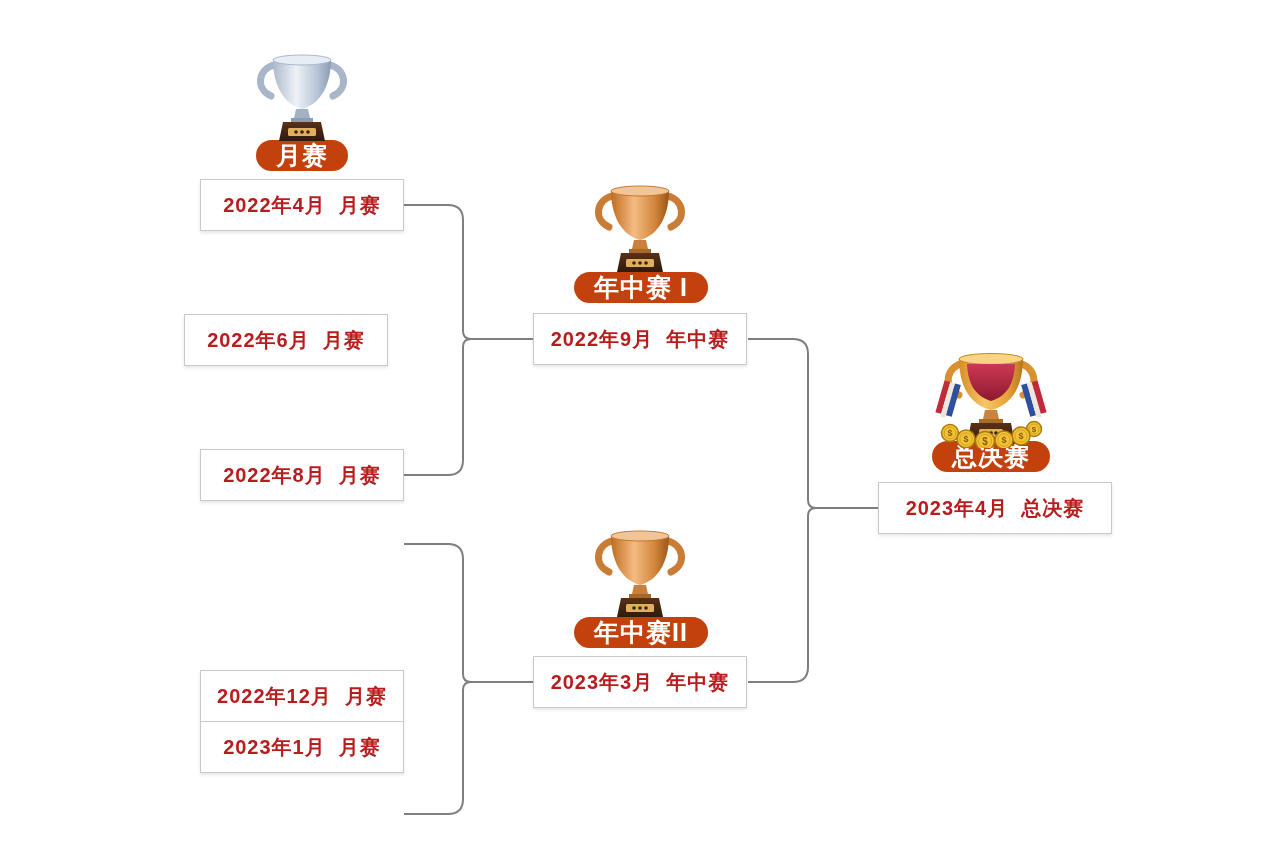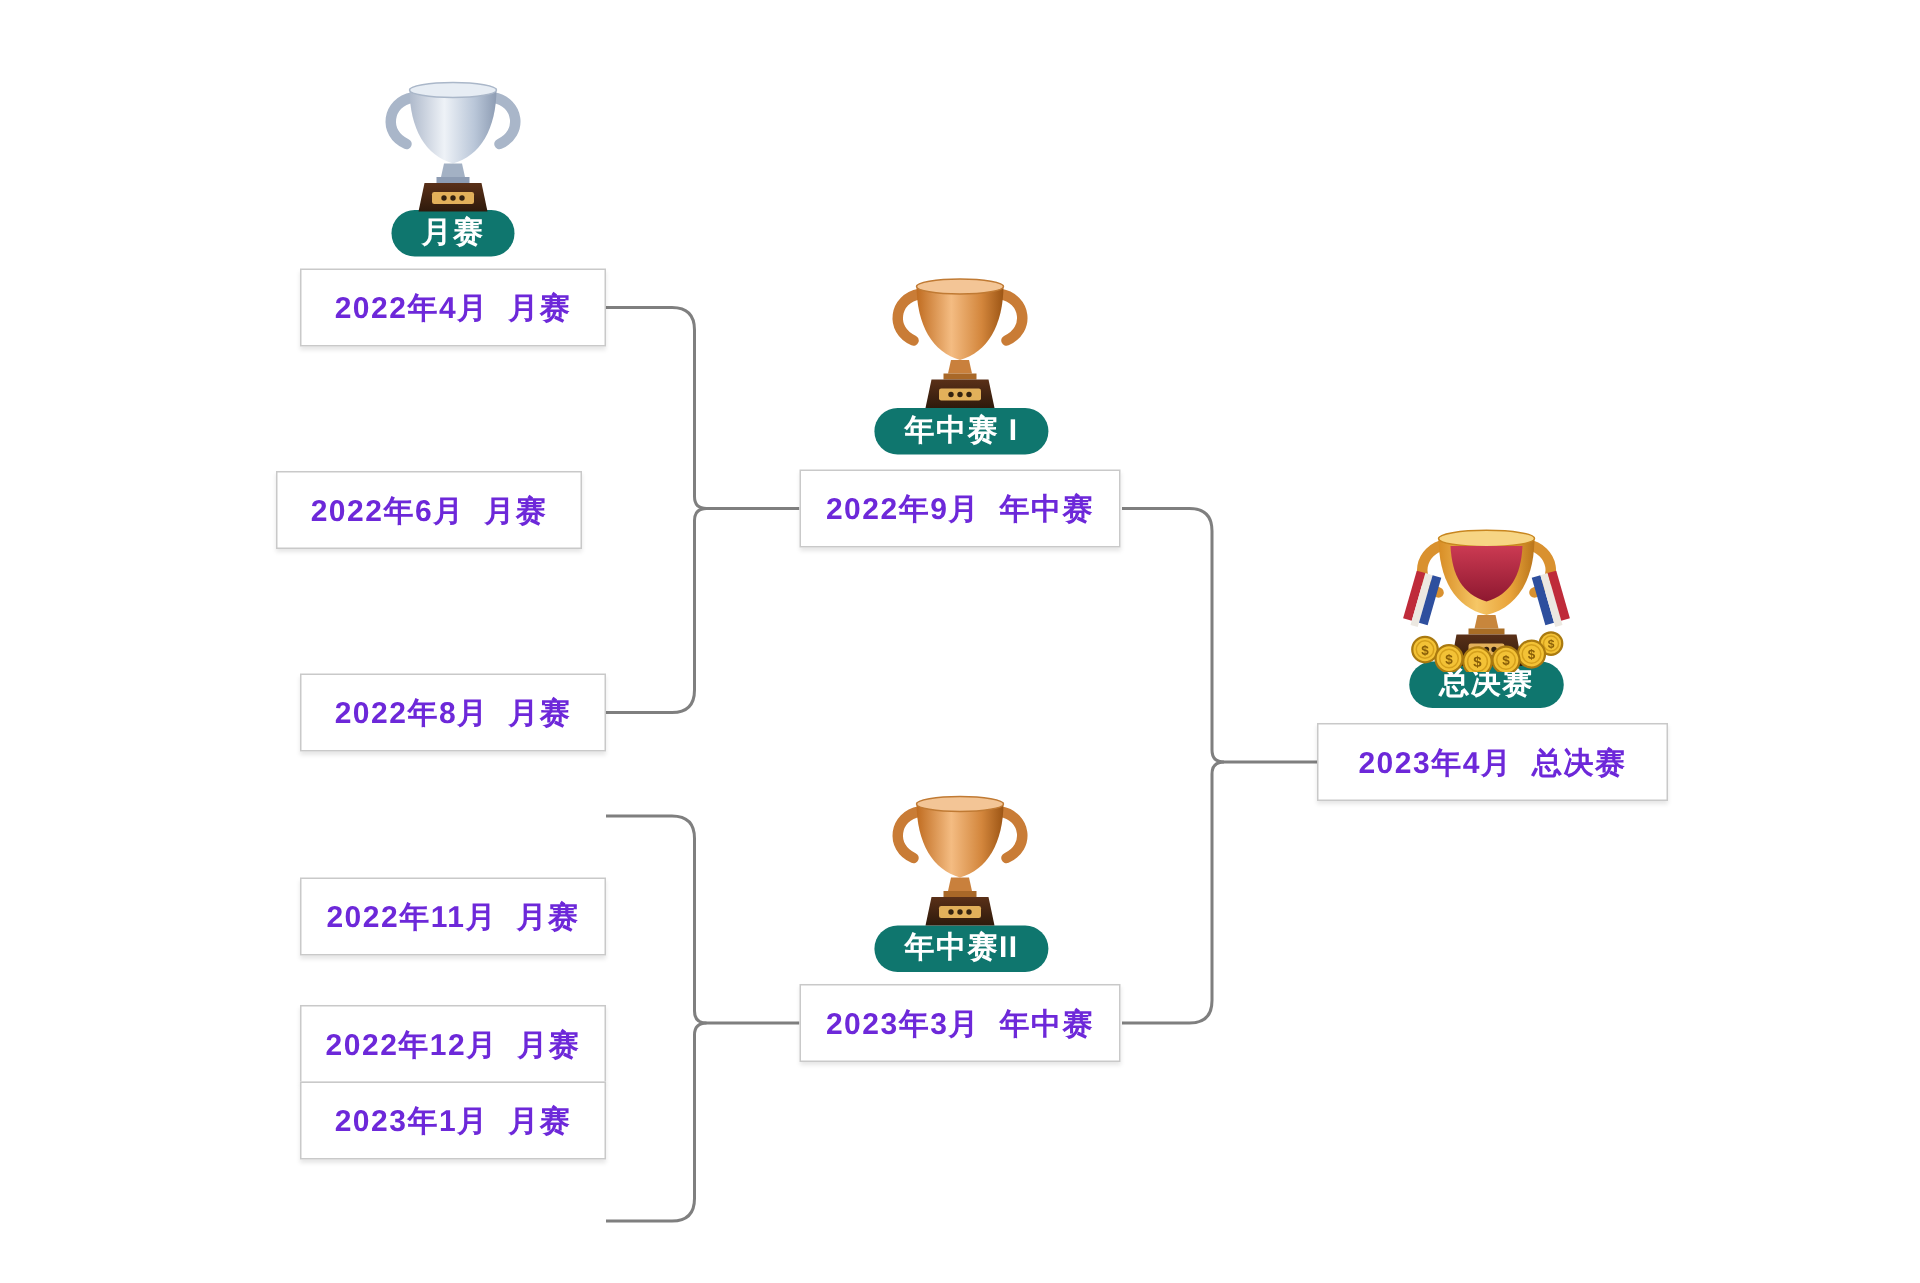--- a/index.html
+++ b/index.html
@@ -20,31 +20,31 @@
     position: absolute;
     height: 50px;
     background: #ffffff;
     border: 1px solid #c9c9c9;
     box-shadow: 0 2px 3px rgba(0,0,0,0.10);
     display: flex;
     align-items: center;
     justify-content: center;
     font-size: 20px;
     font-weight: 700;
-    color: #6d28d9;
+    color: #b91c1c;
     letter-spacing: 1px;
     white-space: pre;
     z-index: 2;
   }
   .pill {
     position: absolute;
     transform: translateX(-50%);
-    background: #0f766e;
+    background: #c2410c;
     color: #ffffff;
-    font-size: 20px;
+    font-size: 25px;
     font-weight: 700;
     height: 31px;
     line-height: 31px;
     padding: 0 20px;
     border-radius: 17px;
     letter-spacing: 1px;
     white-space: pre;
     z-index: 2;
   }
   .trophy {
@@ -91,21 +91,20 @@
     <rect x="36" y="75" width="28" height="8" rx="1.5" fill="#e2b05a"></rect>
     <circle cx="44" cy="79" r="1.8" fill="#33210f"></circle>
     <circle cx="50" cy="79" r="1.8" fill="#33210f"></circle>
     <circle cx="56" cy="79" r="1.8" fill="#33210f"></circle>
   </svg>
   <div class="pill" style="left:302px;top:140px">月赛</div>
 
   <div class="box" style="left:200px;top:179px;width:202px">2022年4月  月赛</div>
   <div class="box" style="left:184px;top:314px;width:202px">2022年6月  月赛</div>
   <div class="box" style="left:200px;top:449px;width:202px">2022年8月  月赛</div>
-  <div class="box" style="left:200px;top:585px;width:202px">2022年11月  月赛</div>
   <div class="box" style="left:200px;top:670px;width:202px">2022年12月  月赛</div>
   <div class="box" style="left:200px;top:721px;width:202px">2023年1月  月赛</div>
 
   <svg class="trophy" style="left:590px;top:184px" width="100" height="89" viewBox="0 0 100 89">
     <defs>
       <linearGradient id="cupBronze" x1="0" y1="0" x2="1" y2="0">
         <stop offset="0" stop-color="#c06c20"></stop>
         <stop offset="0.4" stop-color="#f4bc82"></stop>
         <stop offset="0.75" stop-color="#d3863c"></stop>
         <stop offset="1" stop-color="#9c5514"></stop>

